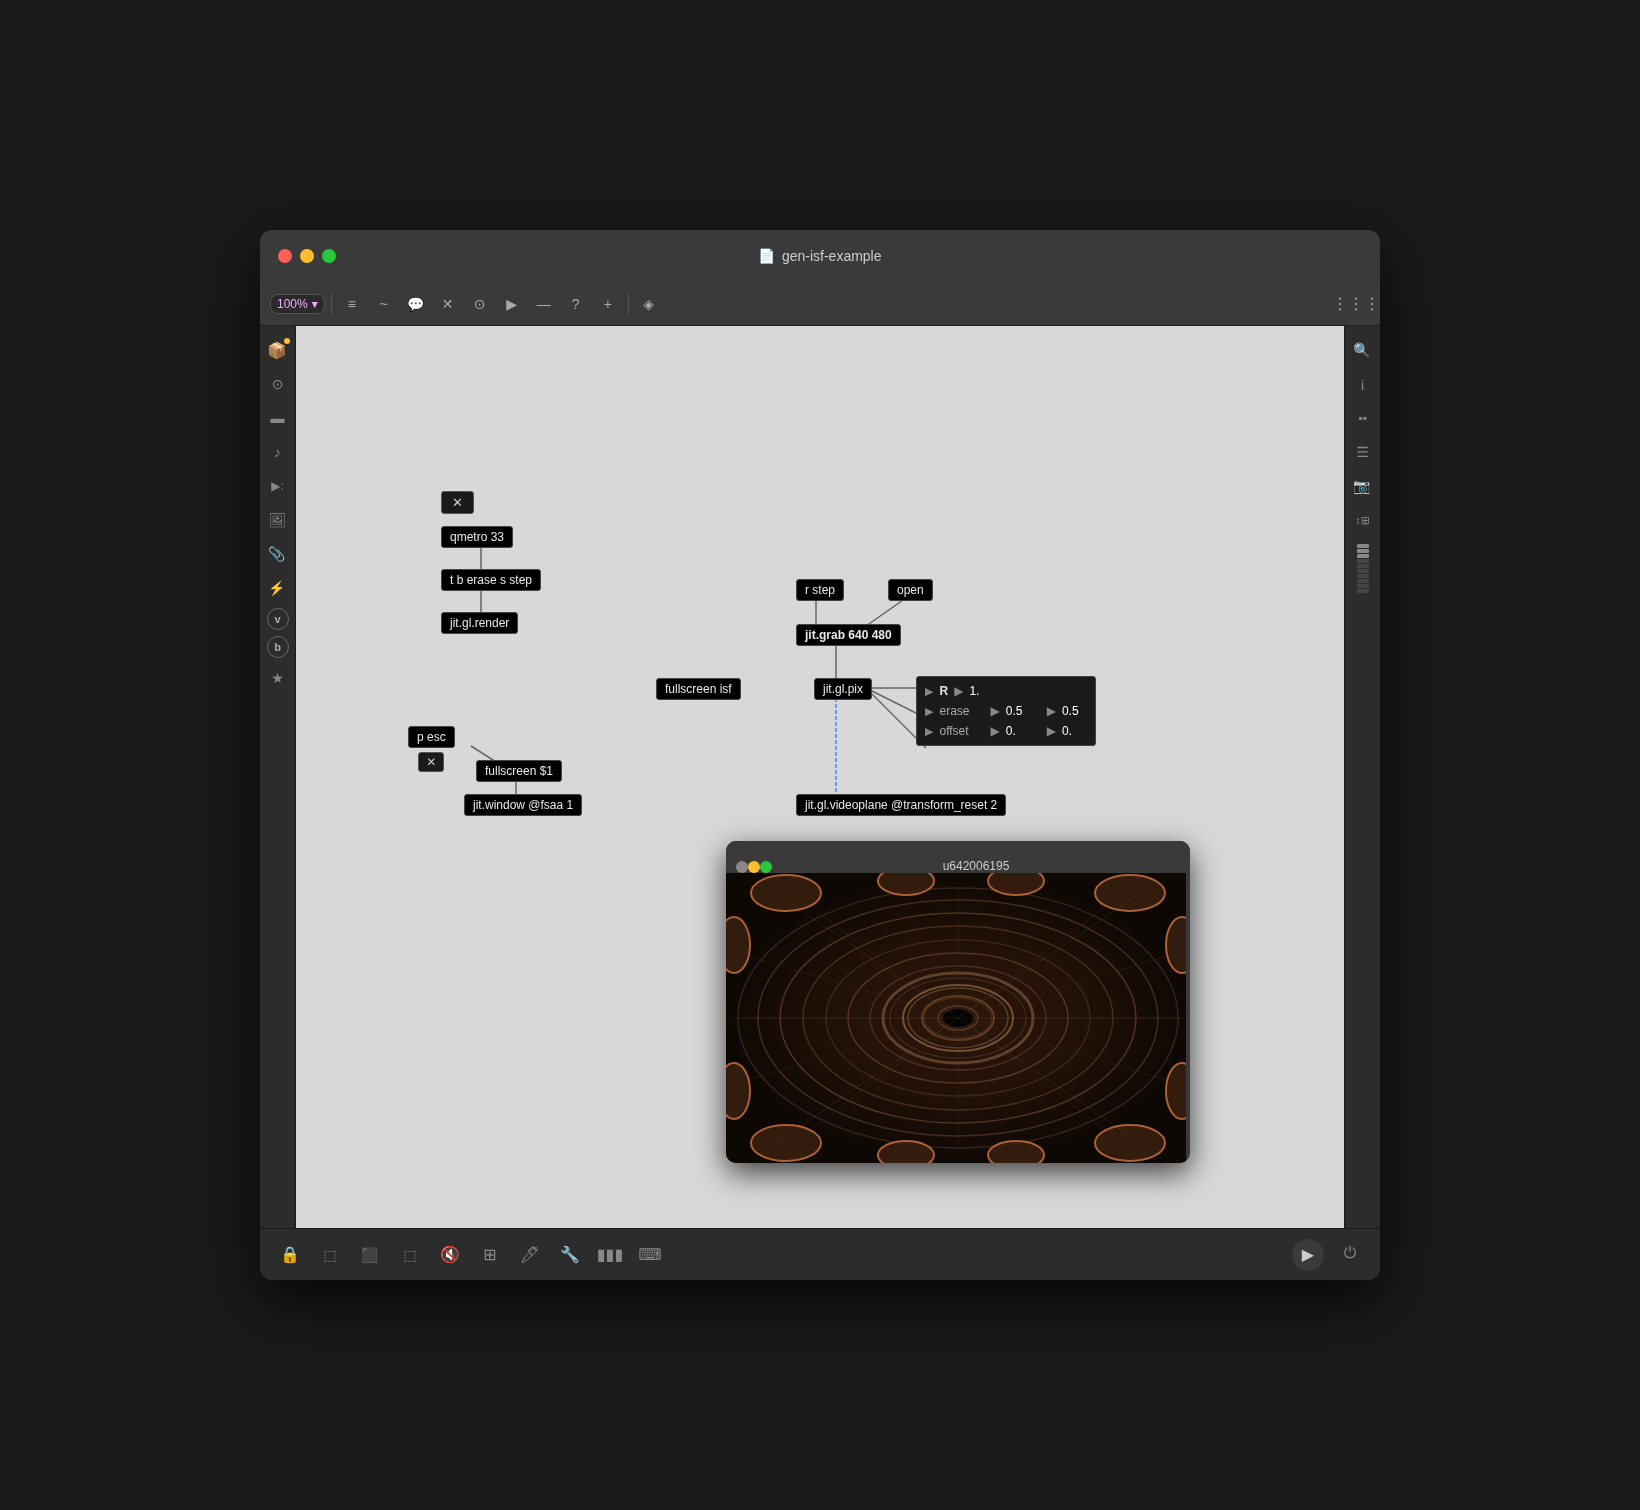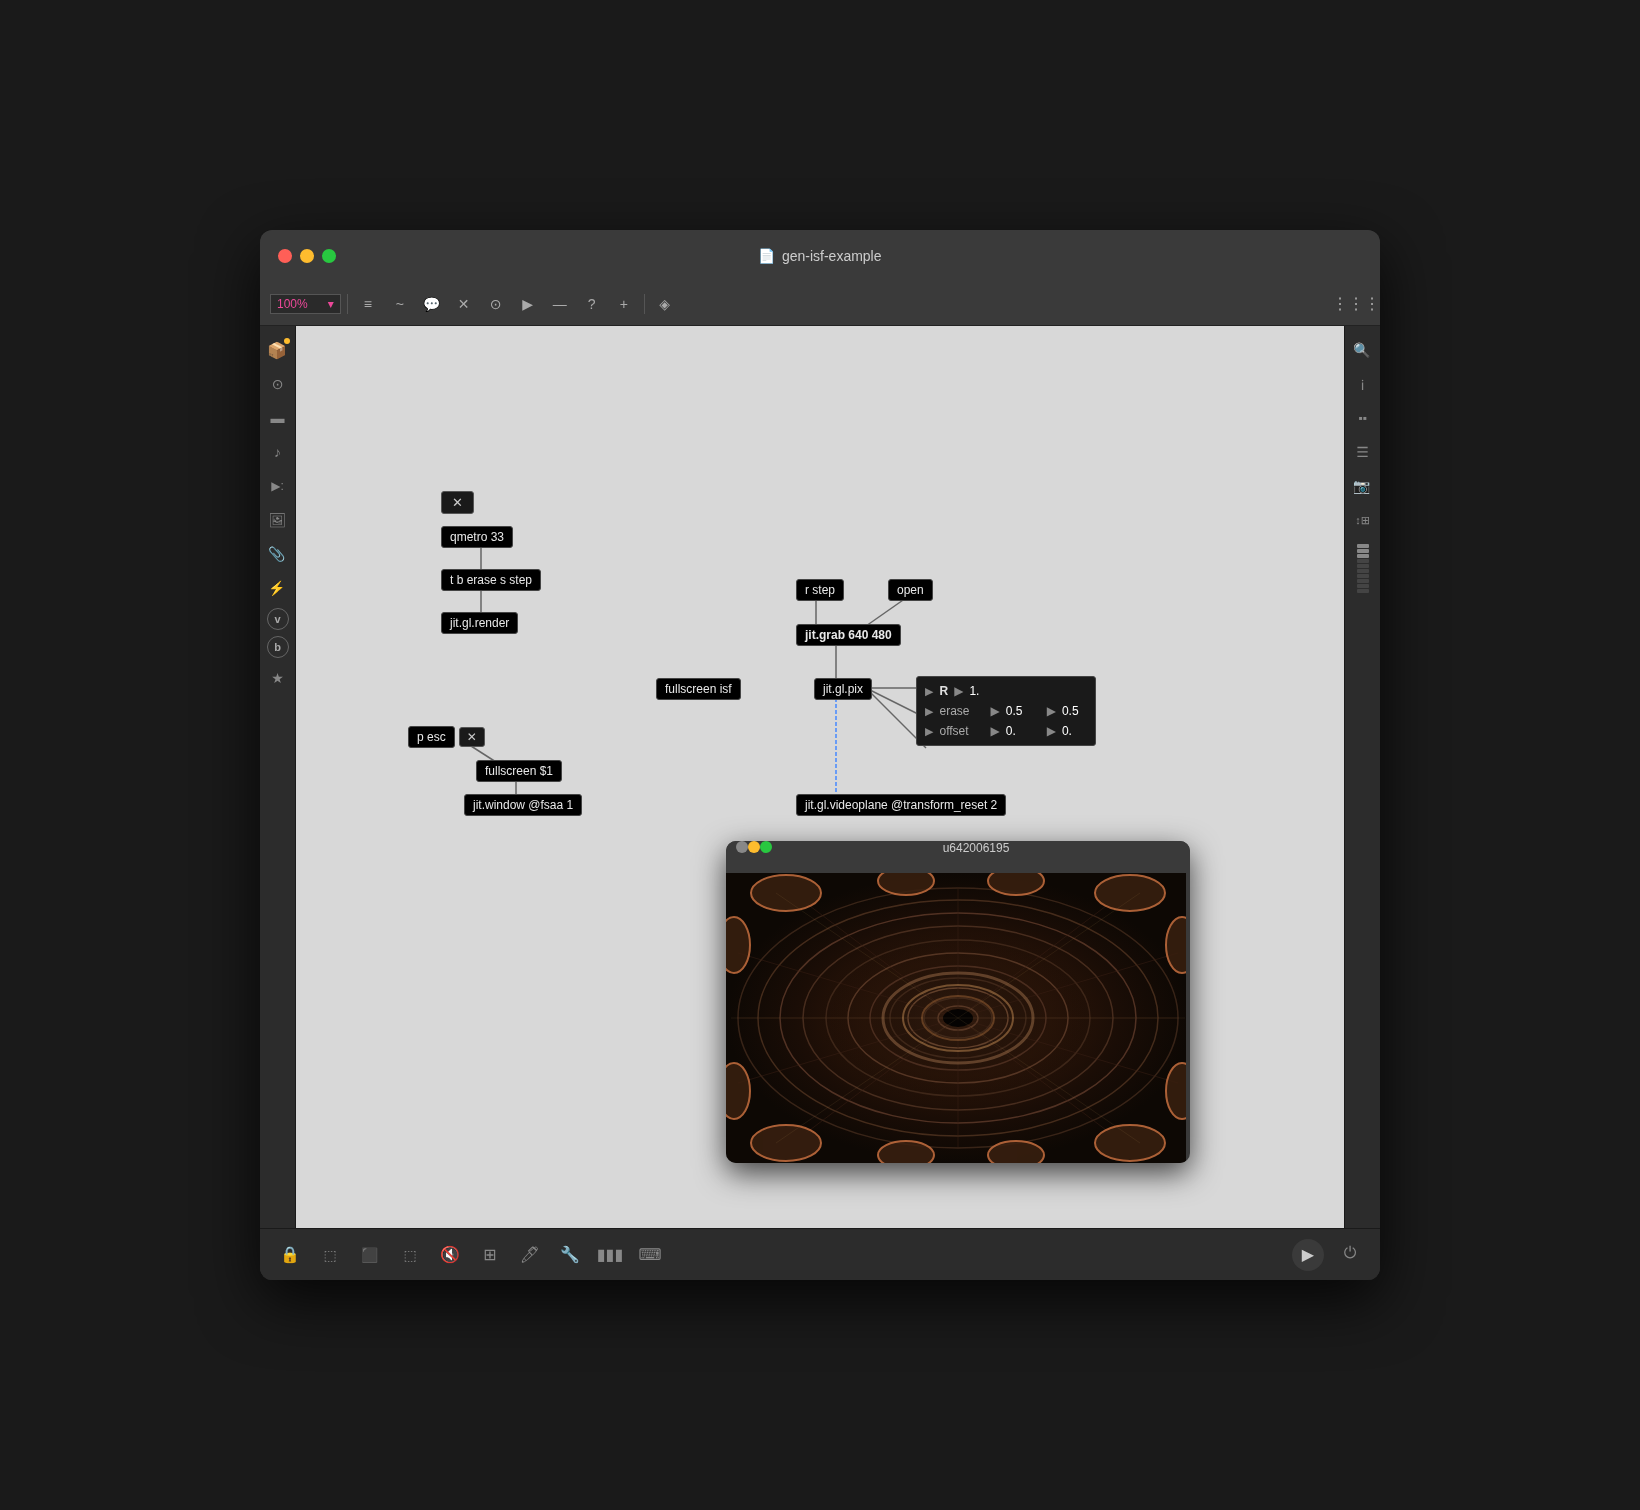--- a/index.html
+++ b/index.html
@@ -66,30 +66,30 @@
       height: 44px;
       background: #3a3a3a;
       border-bottom: 1px solid #222;
       display: flex;
       align-items: center;
       padding: 0 10px;
       gap: 4px;
       flex-shrink: 0;
     }
     .zoom-control {
-      color: #ec4899;
+      color: #f0abfc;
       font-size: 12px;
       background: #2a2a2a;
       border: 1px solid #555;
-      border-radius: 0;
+      border-radius: 8px;
       padding: 2px 6px;
       cursor: pointer;
       display: flex;
       align-items: center;
-      gap: 20px;
+      gap: 4px;
     }
     .toolbar-btn {
       width: 28px;
       height: 28px;
       display: flex;
       align-items: center;
       justify-content: center;
       color: #aaa;
       font-size: 14px;
       cursor: pointer;
@@ -252,21 +252,21 @@
       position: absolute;
       background: #3a3a3a;
       border-radius: 10px;
       box-shadow: 0 10px 30px rgba(0,0,0,0.7);
       overflow: hidden;
     }
     .preview-titlebar {
       height: 32px;
       background: #3a3a3a;
       display: flex;
-      align-items: flex-start;
+      align-items: flex-end;
       padding: 0 10px;
     }
     .preview-btn {
       width: 12px;
       height: 12px;
       border-radius: 50%;
     }
     .preview-title {
       color: #ccc;
       font-size: 12px;
@@ -435,21 +435,21 @@
           <span style="color:#fff; min-width:35px;">0.</span>
           <span style="color:#888;">▶</span>
           <span style="color:#fff;">0.</span>
         </div>
       </div>
 
       <div class="node" style="left:500px; top:468px;">
         <span>jit.gl.videoplane @transform_reset 2</span>
       </div>
 
-      <div style="position:absolute; left:112px; top:400px; display:flex; align-items:center; gap:4px;">
+      <div style="position:absolute; left:112px; top:400px; display:flex; align-items:center; gap:4px;flex-direction:column;">
         <div class="node" style="position:static;">
           <span>p esc</span>
         </div>
         <div class="node node-x" style="position:static; padding:2px 7px; font-size:12px;">✕</div>
       </div>
 
       <div class="node" style="left:180px; top:434px;">
         <span>fullscreen $1</span>
       </div>
 

